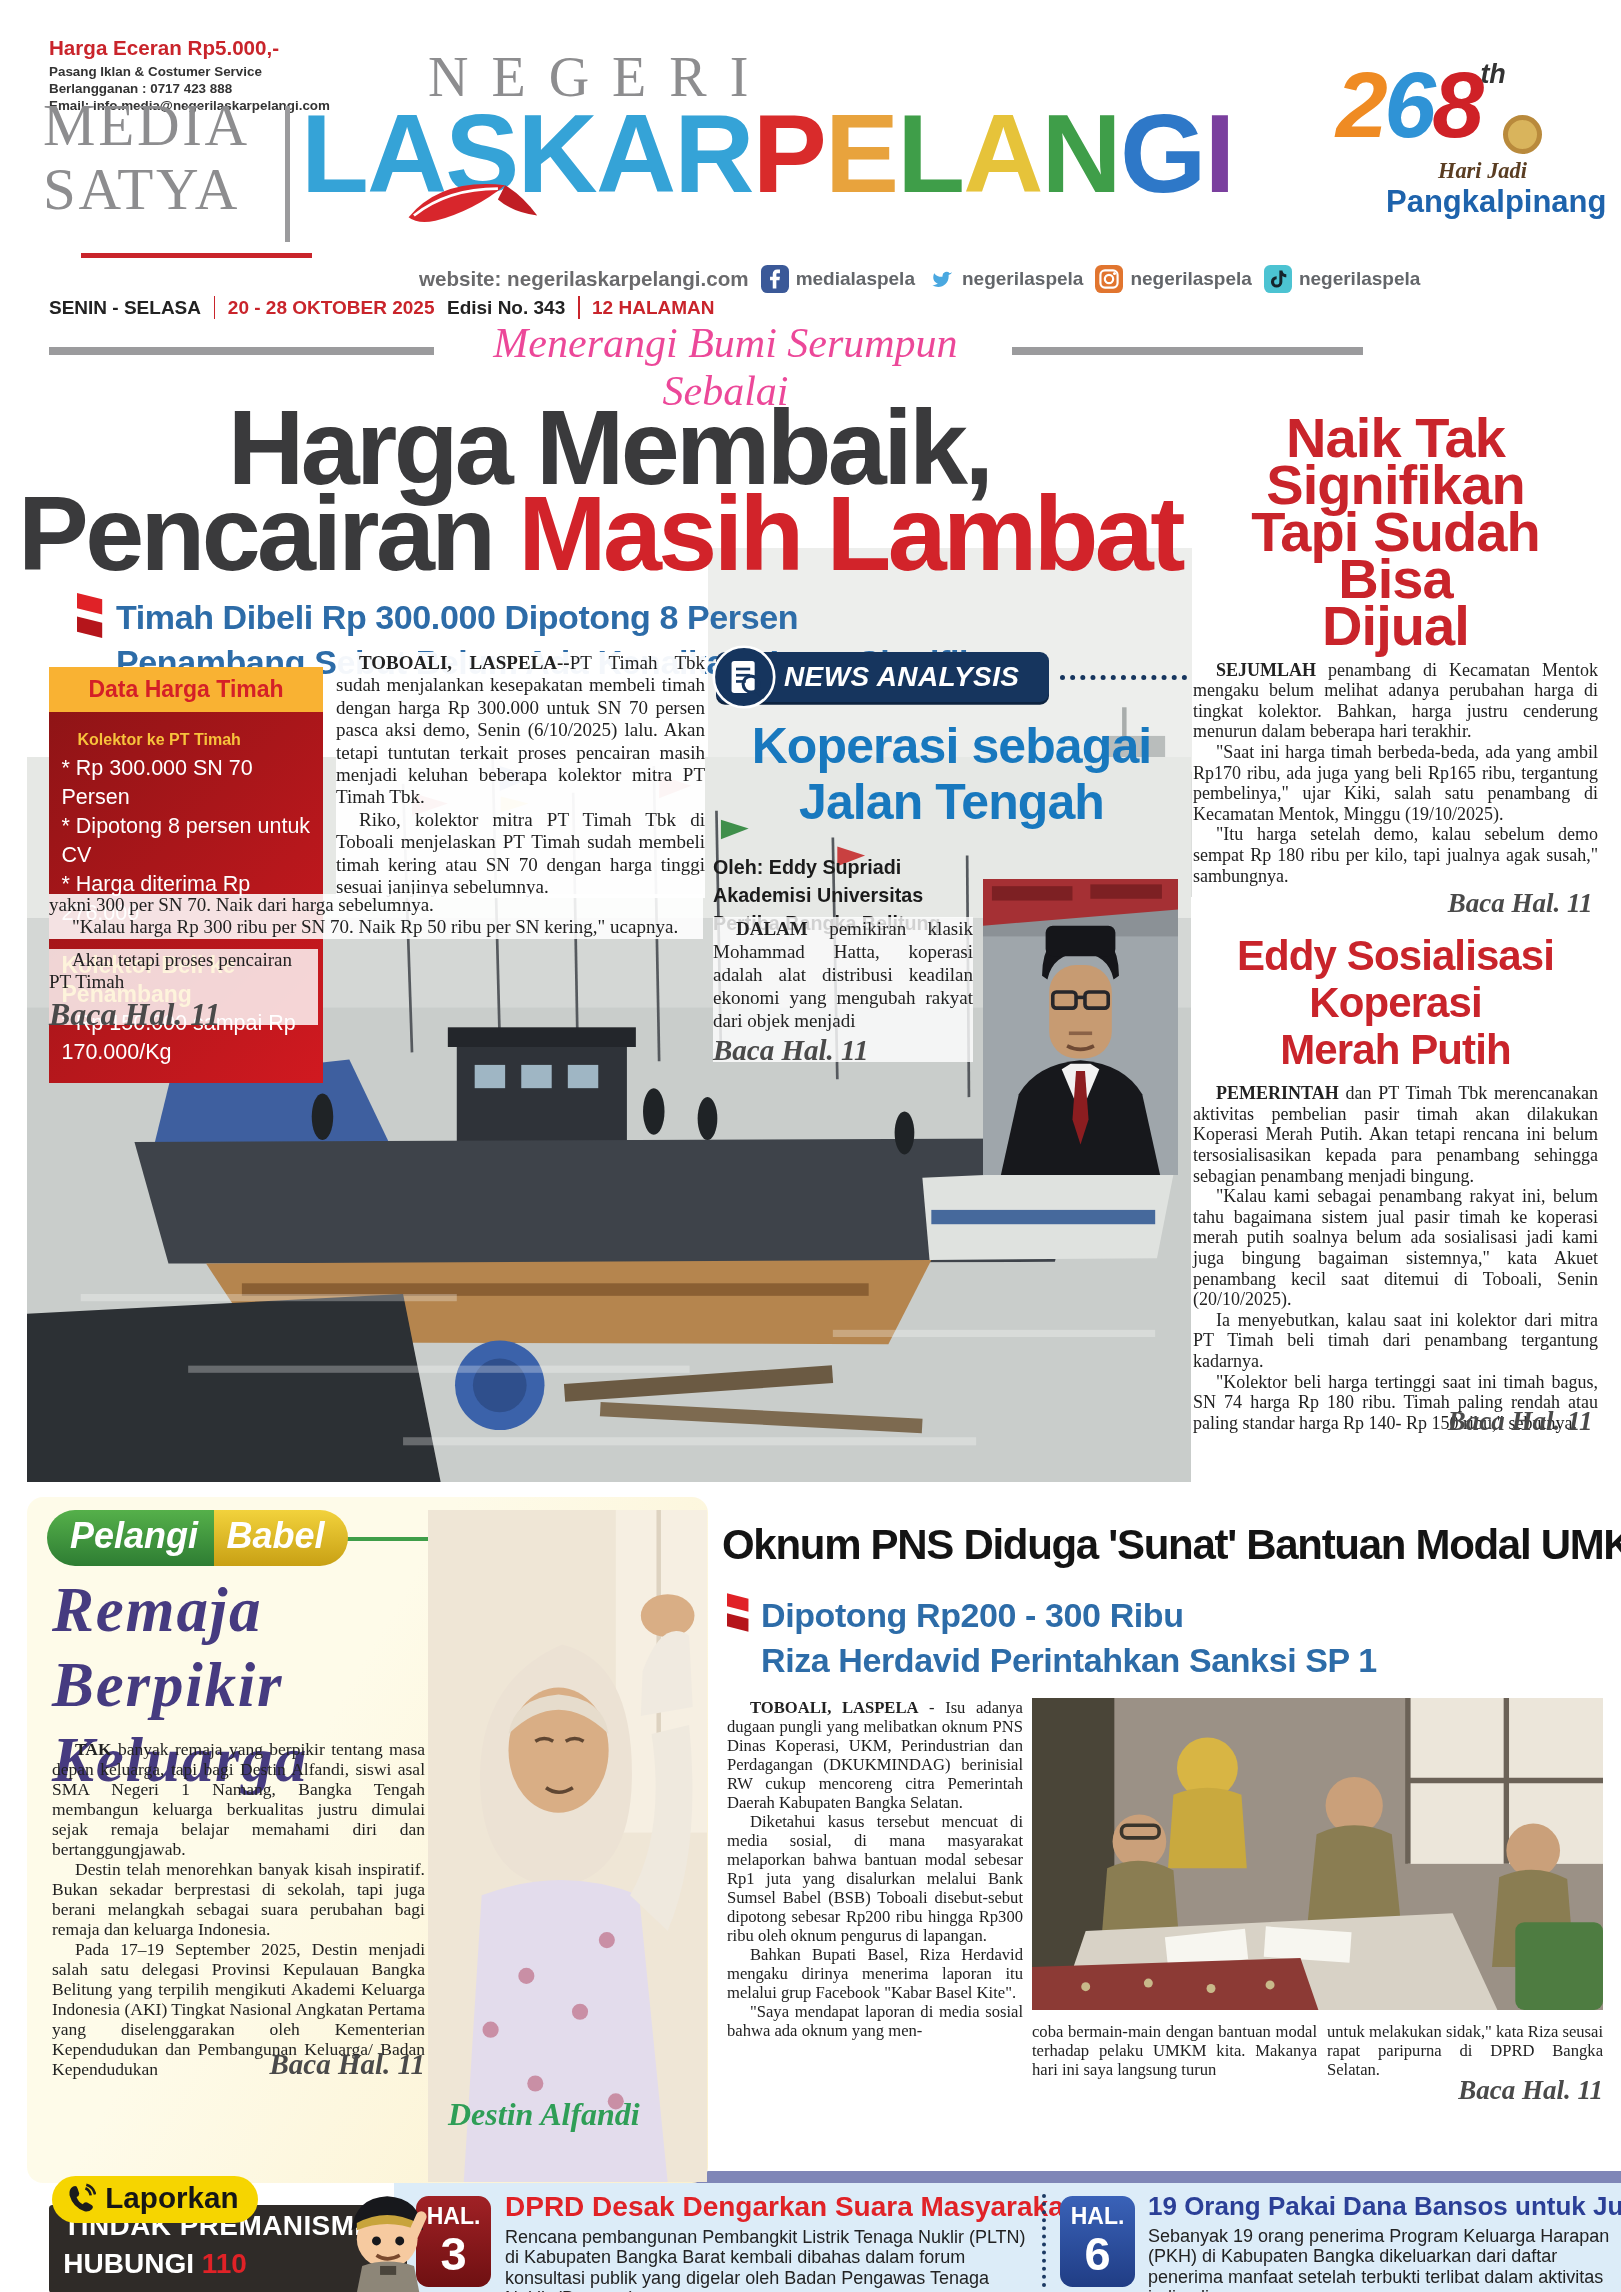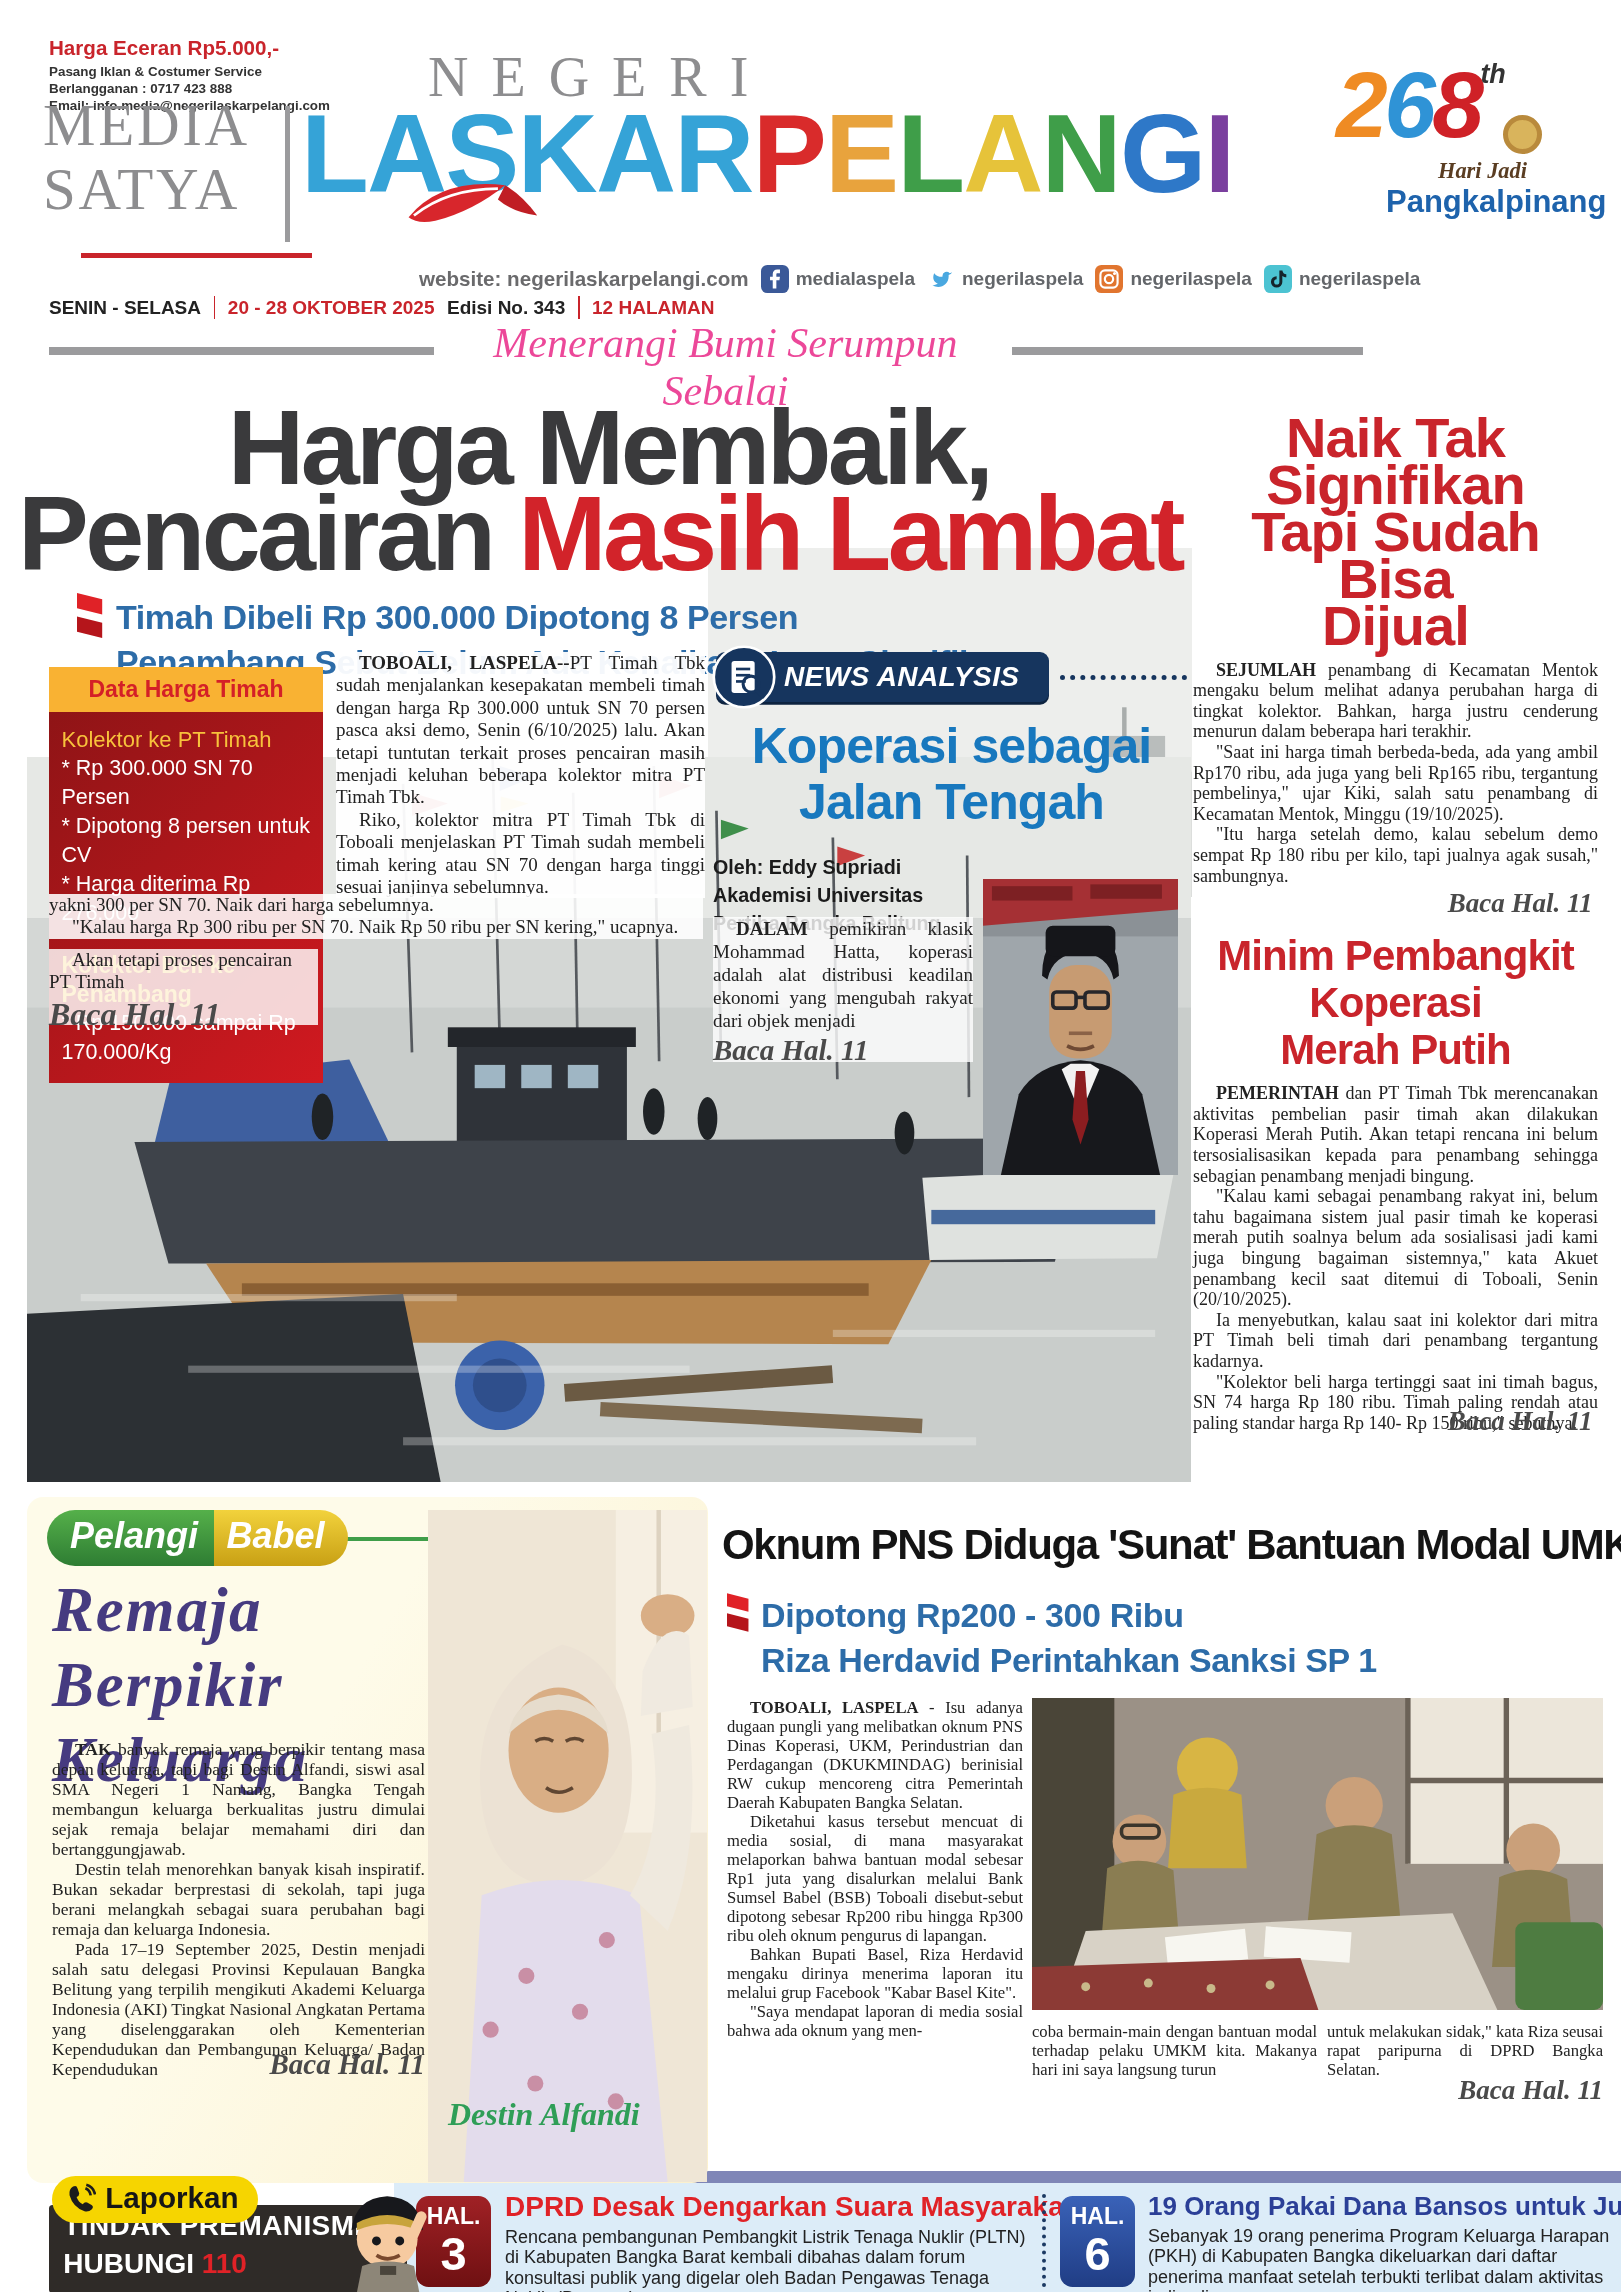--- a/index.html
+++ b/index.html
@@ -179,21 +179,21 @@
   <svg class="abs flag" style="left:77px;top:593px;z-index:2;" viewBox="0 0 30 50">
     <polygon points="0,0 28,7 28,24 0,17" fill="#e02227"></polygon>
       <polygon points="0,26 28,33 28,50 0,43" fill="#b5151b"></polygon>
   </svg>
   <div class="abs subhead" style="left:116px;top:598px;z-index:2;">Timah Dibeli Rp 300.000 Dipotong 8 Persen</div>
   <div class="abs subhead" style="left:116px;top:643px;z-index:2;">Penambang Sebut Belum Ada Kenaikan Harga Signifikan</div>
 
   <div class="abs" style="left:49px;top:667px;width:274px;z-index:2;">
     <div style="background:#f9b233;color:#d42027;font-weight:900;font-size:23px;text-align:center;padding:9px 0;">Data Harga Timah</div>
     <div style="background:linear-gradient(135deg,#8f1416,#d11920);color:#fff;padding:12.5px 10.7px 16px 12.5px;font-size:21.5px;line-height:29px;">
-      <div style="color:#f7c23c;font-weight:400;font-size:22px;">Kolektor ke PT Timah</div>
+      <div style="color:#f7c23c;font-weight:700;font-size:16px;margin-left:16px;">Kolektor ke PT Timah</div>
       <div>* Rp 300.000 SN 70 Persen</div>
       <div>* Dipotong 8 persen untuk CV</div>
       <div>* Harga diterima Rp 276.000</div>
       <div style="color:#f7c23c;font-weight:900;font-size:23px;margin-top:23px;">Kolektor Beli ke Penambang</div>
       <div>* Rp 150.000 sampai Rp 170.000/Kg</div>
     </div>
   </div>
 
   <div class="abs serif just" style="left:336px;top:652px;width:369px;font-size:19px;line-height:22.4px;z-index:2;background:rgba(255,255,255,0.95);">
     <p class="ind"><b class="lead-in">TOBOALI, LASPELA--</b><span>PT Timah Tbk sudah menjalankan kesepakatan membeli timah dengan harga Rp 300.000 untuk SN 70 persen pasca aksi demo, Senin (6/10/2025) lalu. Akan tetapi tuntutan terkait proses pencairan masih menjadi keluhan beberapa kolektor mitra PT Timah Tbk.</span></p>
@@ -267,21 +267,21 @@
       <div>Dijual</div>
     </div>
     <div class="serif just" style="font-size:18px;line-height:20.6px;margin-top:10.7px;">
       <p class="ind"><b class="lead-in">SEJUMLAH</b><span> penambang di Kecamatan Mentok mengaku belum melihat adanya perubahan harga di tingkat kolektor. Bahkan, harga justru cenderung menurun dalam beberapa hari terakhir.</span></p>
       <p class="ind">"Saat ini harga timah berbeda-beda, ada yang ambil Rp170 ribu, ada juga yang beli Rp165 ribu, tergantung pembelinya," ujar Kiki, salah satu penambang di Kecamatan Mentok, Minggu (19/10/2025).</p>
       <p class="ind">"Itu harga setelah demo, kalau sebelum demo sempat Rp 180 ribu per kilo, tapi jualnya agak susah," sambungnya.</p>
     </div>
     <div class="more" style="font-size:27px;text-align:right;margin:1.8px 5.4px 0 0;">Baca Hal. 11</div>
 
     <div class="red-title" style="font-size:42px;line-height:47px;margin-top:12.5px;">
-      <div>Minim Pembangkit</div>
+      <div>Eddy Sosialisasi</div>
       <div>Koperasi</div>
       <div>Merah Putih</div>
     </div>
     <div class="serif just" style="font-size:18px;line-height:20.6px;margin-top:10.7px;">
       <p class="ind"><b class="lead-in">PEMERINTAH</b><span> dan PT Timah Tbk merencanakan aktivitas pembelian pasir timah akan dilakukan Koperasi Merah Putih. Akan tetapi rencana ini belum tersosialisasikan kepada para penambang sehingga sebagian penambang menjadi bingung.</span></p>
       <p class="ind">"Kalau kami sebagai penambang rakyat ini, belum tahu bagaimana sistem jual pasir timah ke koperasi merah putih soalnya belum ada sosialisasi jadi kami juga bingung bagaiman sistemnya," kata Akuet penambang kecil saat ditemui di Toboali, Senin (20/10/2025).</p>
       <p class="ind">Ia menyebutkan, kalau saat ini kolektor dari mitra PT Timah beli timah dari penambang tergantung kadarnya.</p>
       <p class="ind">"Kolektor beli harga tertinggi saat ini timah bagus, SN 74 harga Rp 180 ribu. Timah paling rendah atau paling standar harga Rp 140- Rp 150 ribu," sebutnya.</p>
     </div>
     <div class="more" style="font-size:27px;text-align:right;margin:-27px 5.4px 0 0;">Baca Hal. 11</div>

